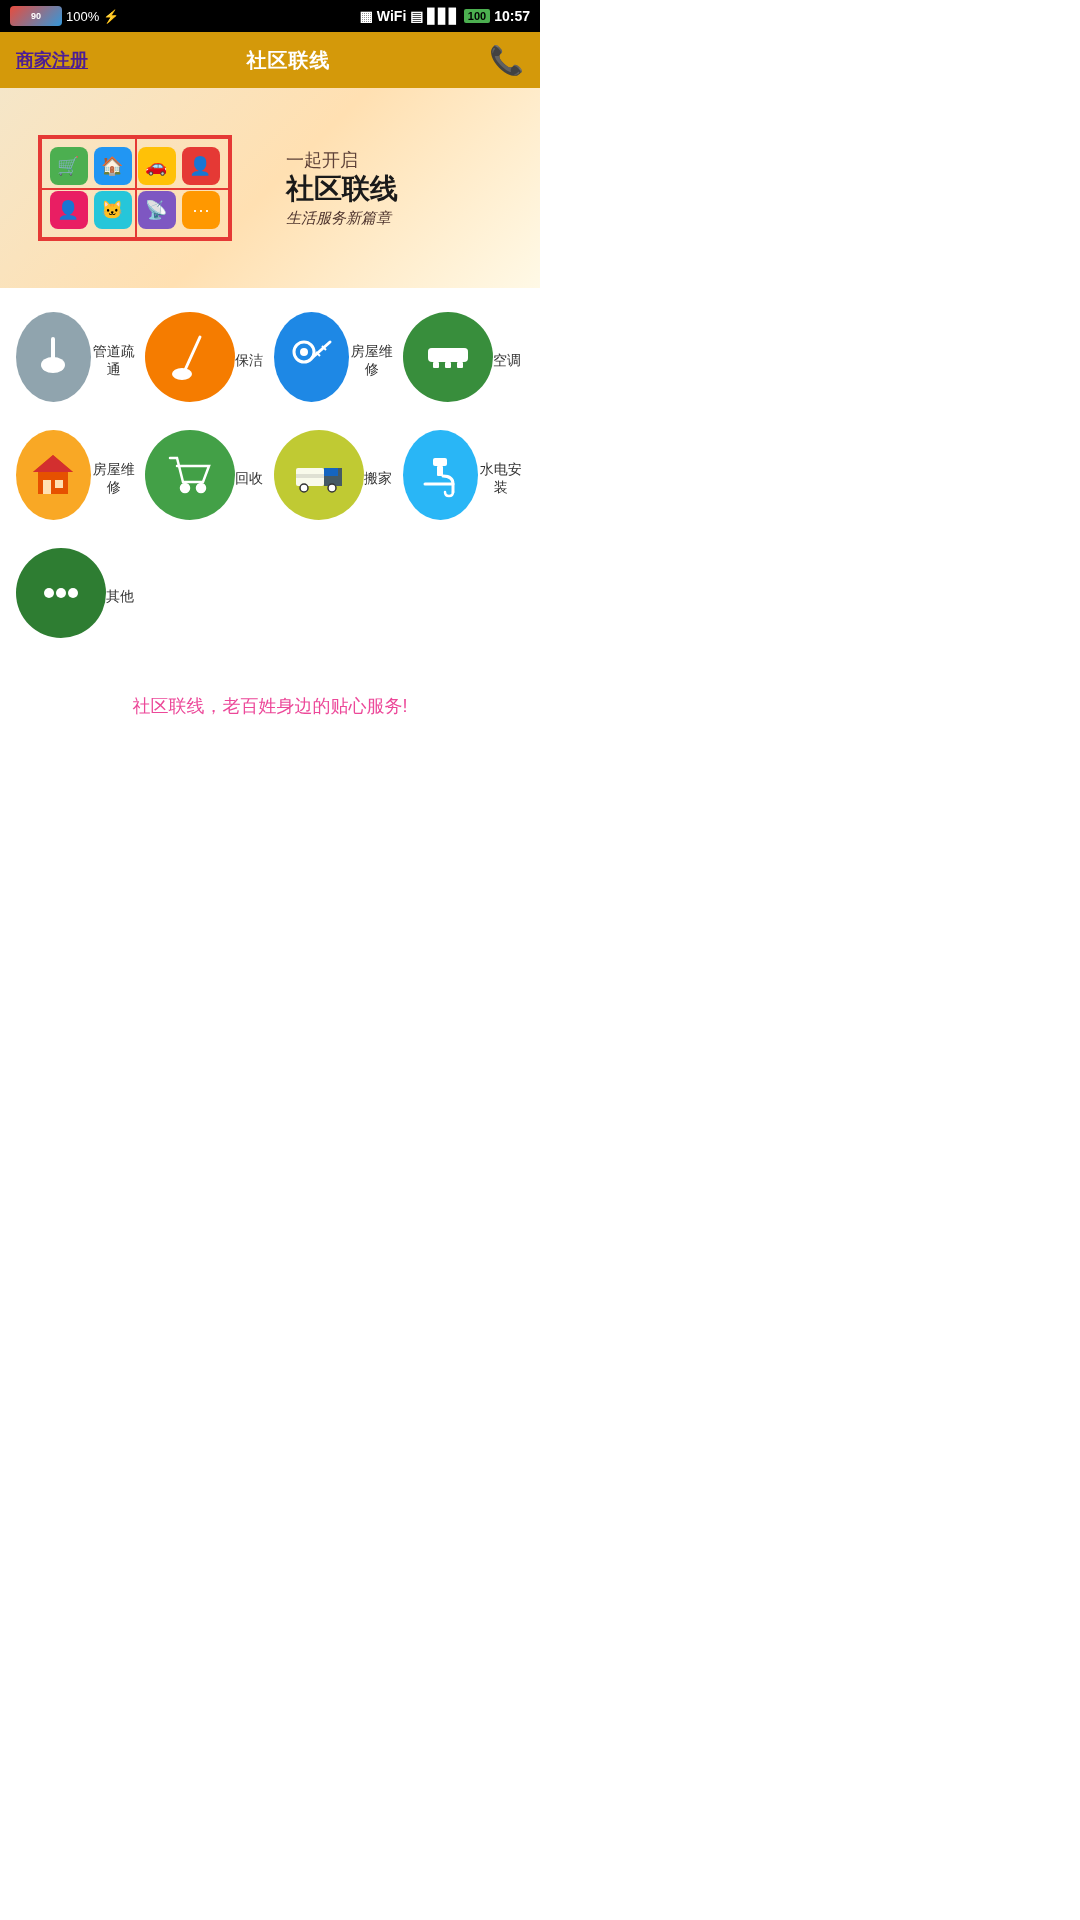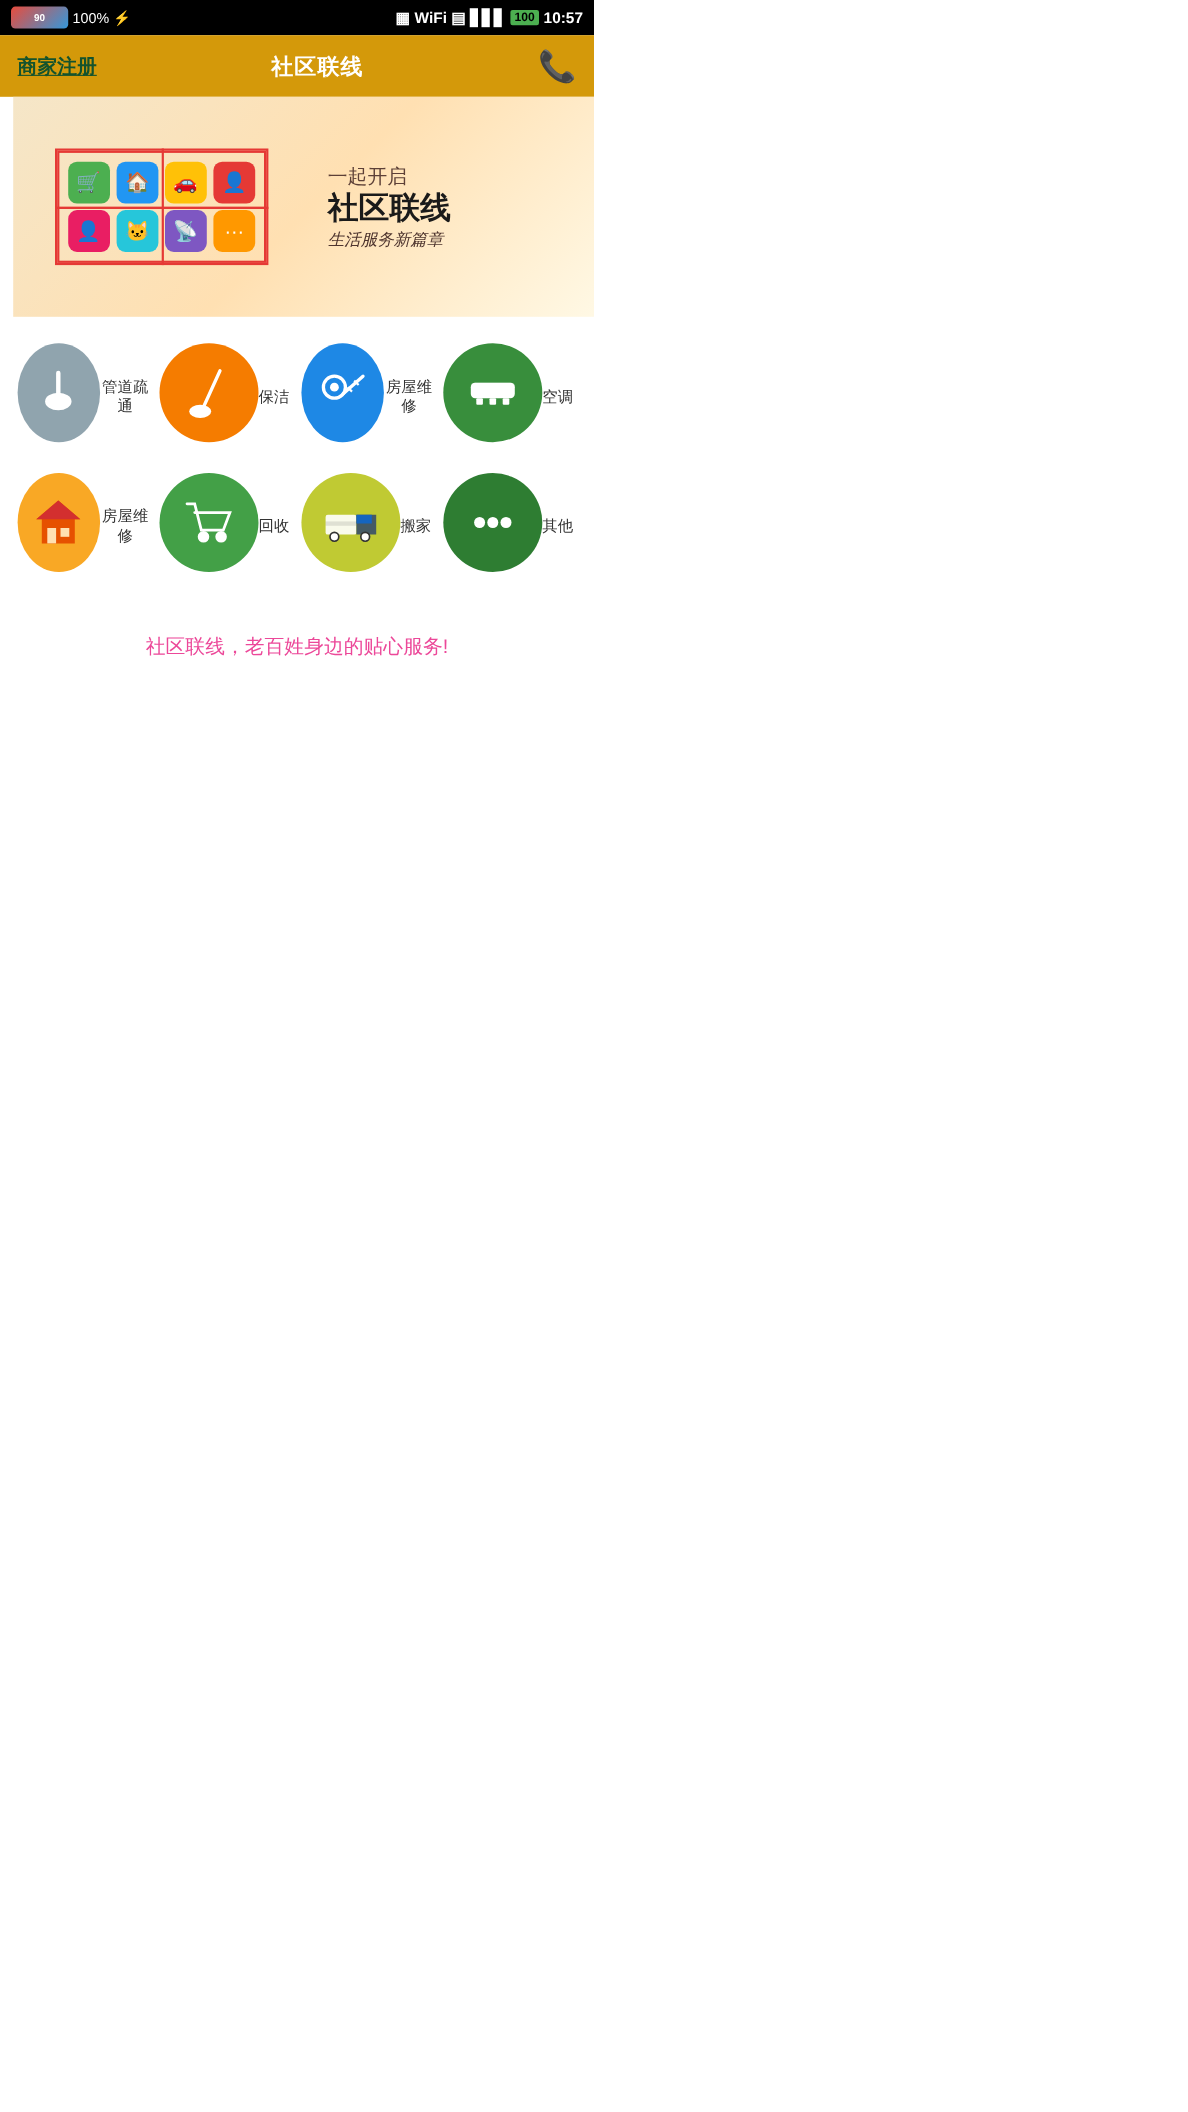--- a/index.html
+++ b/index.html
@@ -60,21 +60,21 @@
     
     .header {
       background: #d4990a;
       height: 56px;
       display: flex;
       align-items: center;
       justify-content: space-between;
       padding: 0 16px;
     }
     .header-left {
-      color: #14532d;
+      color: #4c1d95;
       font-size: 18px;
       font-weight: bold;
       text-decoration: underline;
       text-underline-offset: 2px;
     }
     .header-title {
       color: #fff;
       font-size: 20px;
       font-weight: bold;
       letter-spacing: 1px;
@@ -86,21 +86,20 @@
 
     
     .banner {
       width: 100%;
       height: 200px;
       background: linear-gradient(135deg, #f5e6c8, #ffe0b2, #fff9e6);
       position: relative;
       overflow: hidden;
       display: flex;
       align-items: center;
-      margin-left: 12px;
     }
     .banner-icons-area {
       width: 50%;
       height: 100%;
       display: flex;
       align-items: center;
       justify-content: center;
       position: relative;
     }
     .banner-grid {
@@ -356,20 +355,32 @@
       <polygon points="30,18 48,18 48,36 30,36" fill="#455a64"></polygon>
       <polygon points="30,18 44,18 44,26 30,26" fill="#1565c0"></polygon>
       <circle cx="10" cy="38" r="4" fill="white" stroke="#333" stroke-width="1.5"></circle>
       <circle cx="38" cy="38" r="4" fill="white" stroke="#333" stroke-width="1.5"></circle>
       <rect x="2" y="24" width="28" height="4" fill="rgba(0,0,0,0.1)"></rect>
     </svg>
         </div>
         <div class="service-label">搬家</div>
       </div>
       <div class="service-item">
+        <div class="service-circle sc-cyan">
+          <svg viewBox="0 0 50 50" fill="none" stroke="white" stroke-width="2.5" stroke-linecap="round">
+      <rect x="18" y="8" width="14" height="8" rx="2" fill="white" stroke="none"></rect>
+      <rect x="22" y="16" width="6" height="10" rx="1" fill="white" stroke="none"></rect>
+      <path d="M28,26 Q38,26 38,34 L38,42" stroke="white" stroke-width="3" fill="none"></path>
+      <line x1="10" y1="34" x2="38" y2="34" stroke="white" stroke-width="3"></line>
+      <path d="M38,42 Q38,46 34,46 Q30,46 30,42" stroke="white" stroke-width="2.5" fill="none"></path>
+    </svg>
+        </div>
+        <div class="service-label">水电安装</div>
+      </div>
+      <div class="service-item">
         <div class="service-circle sc-green-br">
           <svg viewBox="0 0 50 50" fill="white">
       <circle cx="13" cy="25" r="5"></circle>
       <circle cx="25" cy="25" r="5"></circle>
       <circle cx="37" cy="25" r="5"></circle>
     </svg>
         </div>
         <div class="service-label">其他</div>
       </div>
     </div>

